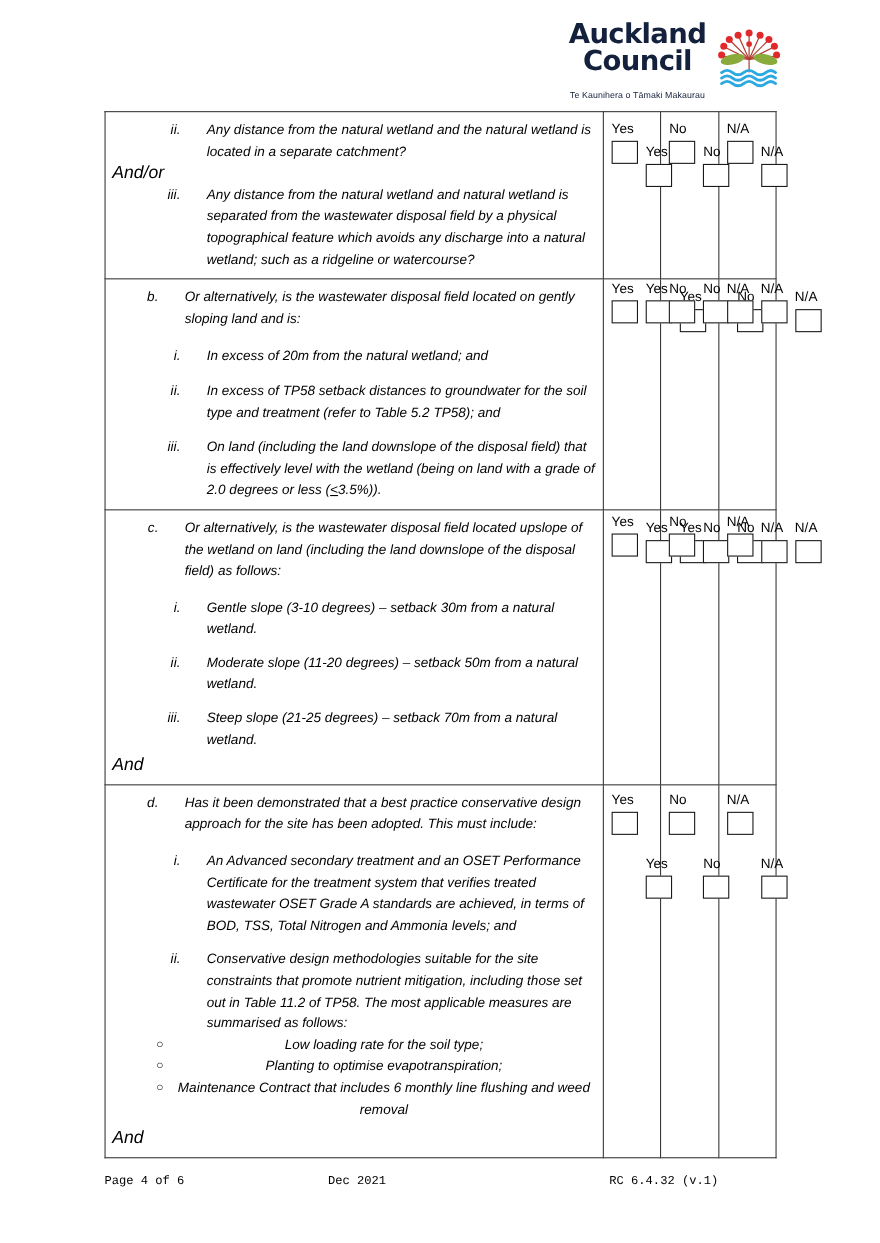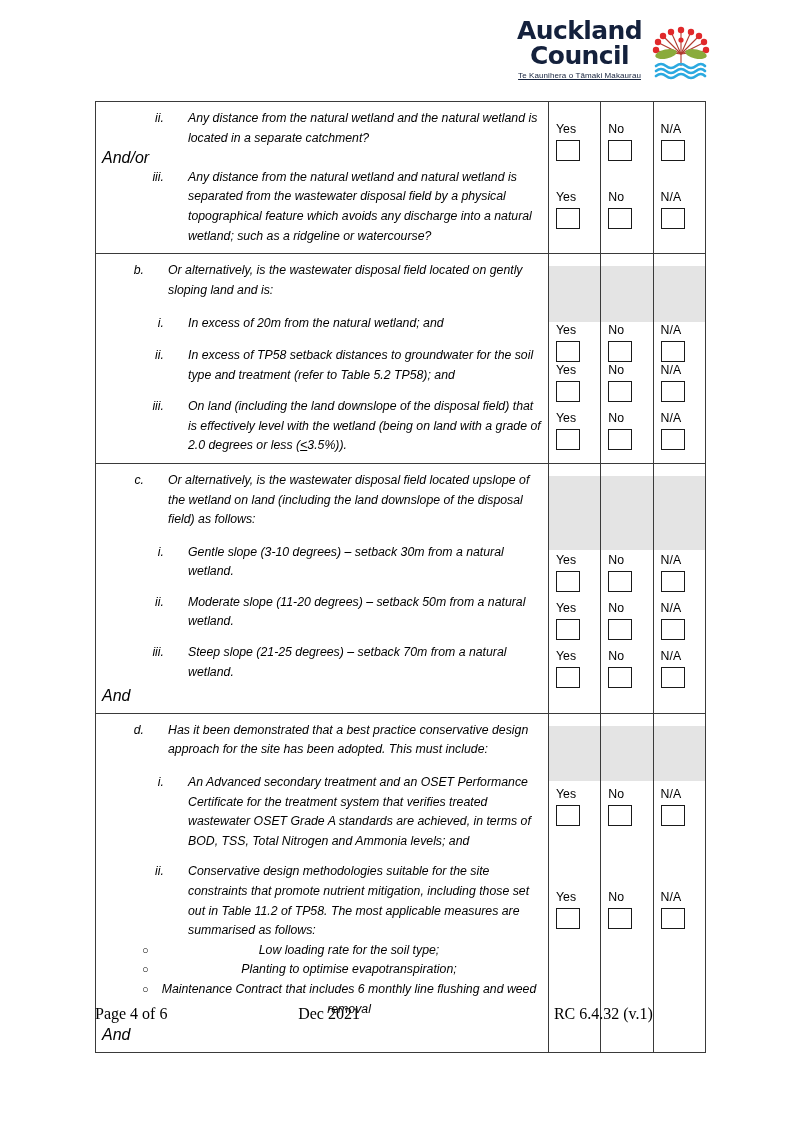--- a/index.html
+++ b/index.html
@@ -33,23 +33,22 @@
     line-height: 25px;
     letter-spacing: -0.6px;
     color: #14213c;
     display: block;
   }
   .logo-tagline {
     font-family: "Liberation Sans", sans-serif;
     font-size: 8px;
     color: #14213c;
     display: block;
-    margin-top: 3px;
+    margin-top: 14px;
     letter-spacing: 0.1px;
-    text-decoration: underline;
   }
   .logo-mark { width: 62px; height: 62px; }
 
   
   .form-table {
     position: absolute;
     left: 95px;
     top: 101px;
     width: 610px;
     border-collapse: collapse;
@@ -107,21 +106,21 @@
     padding-left: 42px;
     font-size: 11px;
     font-style: normal;
   }
   .li-text { flex: 1 1 auto; text-align: center; }
 
   .uline { text-decoration: underline; }
 
   
   .ans-cell { padding: 0; position: relative; }
-  .ans-stack { display: flex; flex-direction: column; margin-top: 12px; }
+  .ans-stack { display: flex; flex-direction: row; }
   .ans-head-pad { background: #e4e4e4; }
   .ans-item {
     display: flex;
     flex-direction: column;
     align-items: flex-start;
     padding-left: 7px;
   }
   .ans-label {
     font-family: "Liberation Sans", sans-serif;
     font-style: normal;
@@ -133,25 +132,25 @@
     width: 24px; height: 21px;
     border: 1.6px solid #1a1a1a;
     background: #fff;
     margin-top: 3px;
   }
 
   
   .footer {
     position: absolute;
     left: 95px;
-    top: 1005px;
+    top: 1068px;
     width: 610px;
     display: flex;
-    font-family: Liberation Serif, serif;
-    font-size: 16px;
+    font-family: Liberation Mono, monospace;
+    font-size: 11px;
     color: #000;
   }
   .f-left   { flex: 0 0 33.3%; text-align: left; }
   .f-center { flex: 0 0 33.4%; }
   .f-right  { flex: 0 0 33.3%; text-align: center; }
 </style>
 </head>
 <body>
 
 <div class="header">

